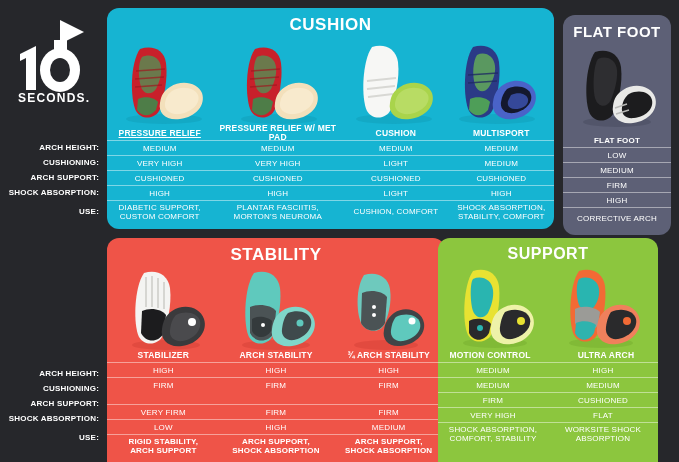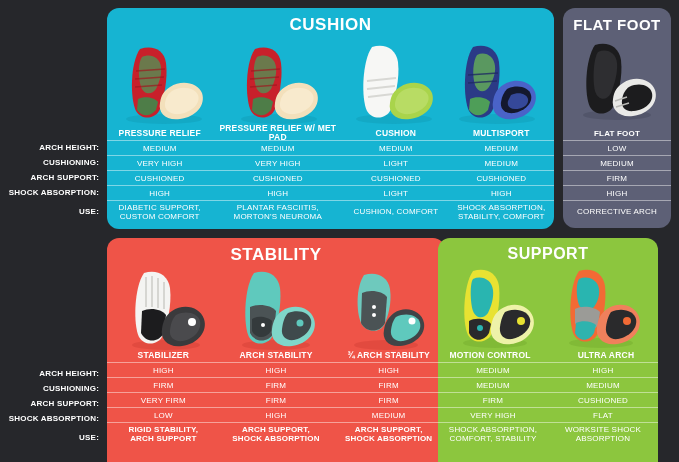--- a/index.html
+++ b/index.html
@@ -47,21 +47,21 @@
   
   #cushion-panel {
     left: 107px; top: 8px;
     width: 447px; height: 221px;
     background: #16b4d2;
   }
   #cushion-panel .panel-title { font-size: 17px; padding-top: 7px; }
 
   
   #flatfoot-panel {
-    left: 563px; top: 8px;
+    left: 563px; top: 15px;
     width: 108px; height: 220px;
     background: #5d6076;
   }
   #flatfoot-panel .panel-title { font-size: 15px; padding-top: 8px; }
 
   
   #stability-panel {
     left: 107px; top: 238px;
     width: 338px; height: 248px;
     background: #ef5448;
@@ -135,20 +135,30 @@
     display: flex;
     align-items: center;
     justify-content: flex-end;
   }
 </style>
 </head>
 <body>
 
 <div class="chart">
 
+  <div class="logo">
+    <svg width="84" height="86" viewBox="0 0 84 86">
+      <path d="M46 2 L70 14 L46 26 Z" fill="#ffffff"></path>
+      <rect x="40" y="22" width="13" height="10" fill="#ffffff"></rect>
+      <path d="M6 36 L22 28 L22 72 L12 72 L12 40 L6 43 Z" fill="#ffffff"></path>
+      <ellipse cx="46" cy="52" rx="20" ry="22" fill="#ffffff"></ellipse>
+      <ellipse cx="46" cy="52" rx="10" ry="12" fill="#26272b"></ellipse>
+      <text x="4" y="84" font-family="Liberation Sans, sans-serif" font-size="12" font-weight="bold" fill="#ffffff" letter-spacing="1.2">SECONDS.</text>
+    </svg>
+  </div>
 
   <div class="row-labels" id="labels-top" style="top:140px;">
     <div class="row-label" style="height:15px;">ARCH HEIGHT:</div>
     <div class="row-label" style="height:15px;">CUSHIONING:</div>
     <div class="row-label" style="height:15px;">ARCH SUPPORT:</div>
     <div class="row-label" style="height:15px;">SHOCK ABSORPTION:</div>
     <div class="row-label" style="height:22px;">USE:</div>
   </div>
 
   <div class="row-labels" id="labels-bottom" style="top:366px;">
@@ -207,21 +217,21 @@
           <path d="M17 36 L47 34 M17 44 L46 42" stroke="#1e2a63" stroke-width="1.6" fill="none" opacity="0.8"></path>
           <path d="M52 46 C64 38 80 42 84 53 C88 65 78 78 62 80 C48 82 40 73 42 63 C43 55 46 50 52 46 Z" fill="#4a63c8"></path>
           <path d="M56 50 C66 45 78 48 80 56 C82 64 74 72 63 74 C54 75 49 70 50 63 C51 57 53 53 56 50 Z" fill="#14182e"></path>
           <path d="M60 56 C68 52 76 55 77 60 C78 66 71 70 64 70 C58 70 56 66 57 62 Z" fill="#3d55b4" opacity="0.8"></path>
         </svg>
       </div>
     </div>
 
     <div class="data-table" style="top:118px;" id="cushion-table">
       <div class="data-row header-row" style="height:14px;">
-        <div class="data-cell name" style="flex:1 1 0;">PRESSURE RELIEF</div>
+        <div class="data-cell name" style="flex:1 1 0;text-decoration:underline;">PRESSURE RELIEF</div>
         <div class="data-cell name" style="flex:1.25 1 0;">PRESSURE RELIEF W/ MET PAD</div>
         <div class="data-cell name" style="flex:1 1 0;">CUSHION</div>
         <div class="data-cell name" style="flex:1 1 0;">MULTISPORT</div>
       </div>
       <div class="data-row" style="height:15px;">
         <div class="data-cell" style="flex:1 1 0;">MEDIUM</div>
         <div class="data-cell" style="flex:1.25 1 0;">MEDIUM</div>
         <div class="data-cell" style="flex:1 1 0;">MEDIUM</div>
         <div class="data-cell" style="flex:1 1 0;">MEDIUM</div>
       </div>
@@ -346,21 +356,21 @@
       <div class="data-row" style="height:15px;">
         <div class="data-cell">HIGH</div>
         <div class="data-cell">HIGH</div>
         <div class="data-cell">HIGH</div>
       </div>
       <div class="data-row" style="height:15px;">
         <div class="data-cell">FIRM</div>
         <div class="data-cell">FIRM</div>
         <div class="data-cell">FIRM</div>
       </div>
-      <div class="data-row" style="height:15px;">
+      <div class="data-row" style="height:15px;margin-top:12px;">
         <div class="data-cell">VERY FIRM</div>
         <div class="data-cell">FIRM</div>
         <div class="data-cell">FIRM</div>
       </div>
       <div class="data-row" style="height:15px;">
         <div class="data-cell">LOW</div>
         <div class="data-cell">HIGH</div>
         <div class="data-cell">MEDIUM</div>
       </div>
       <div class="data-row" style="height:22px;font-weight:bold;">

